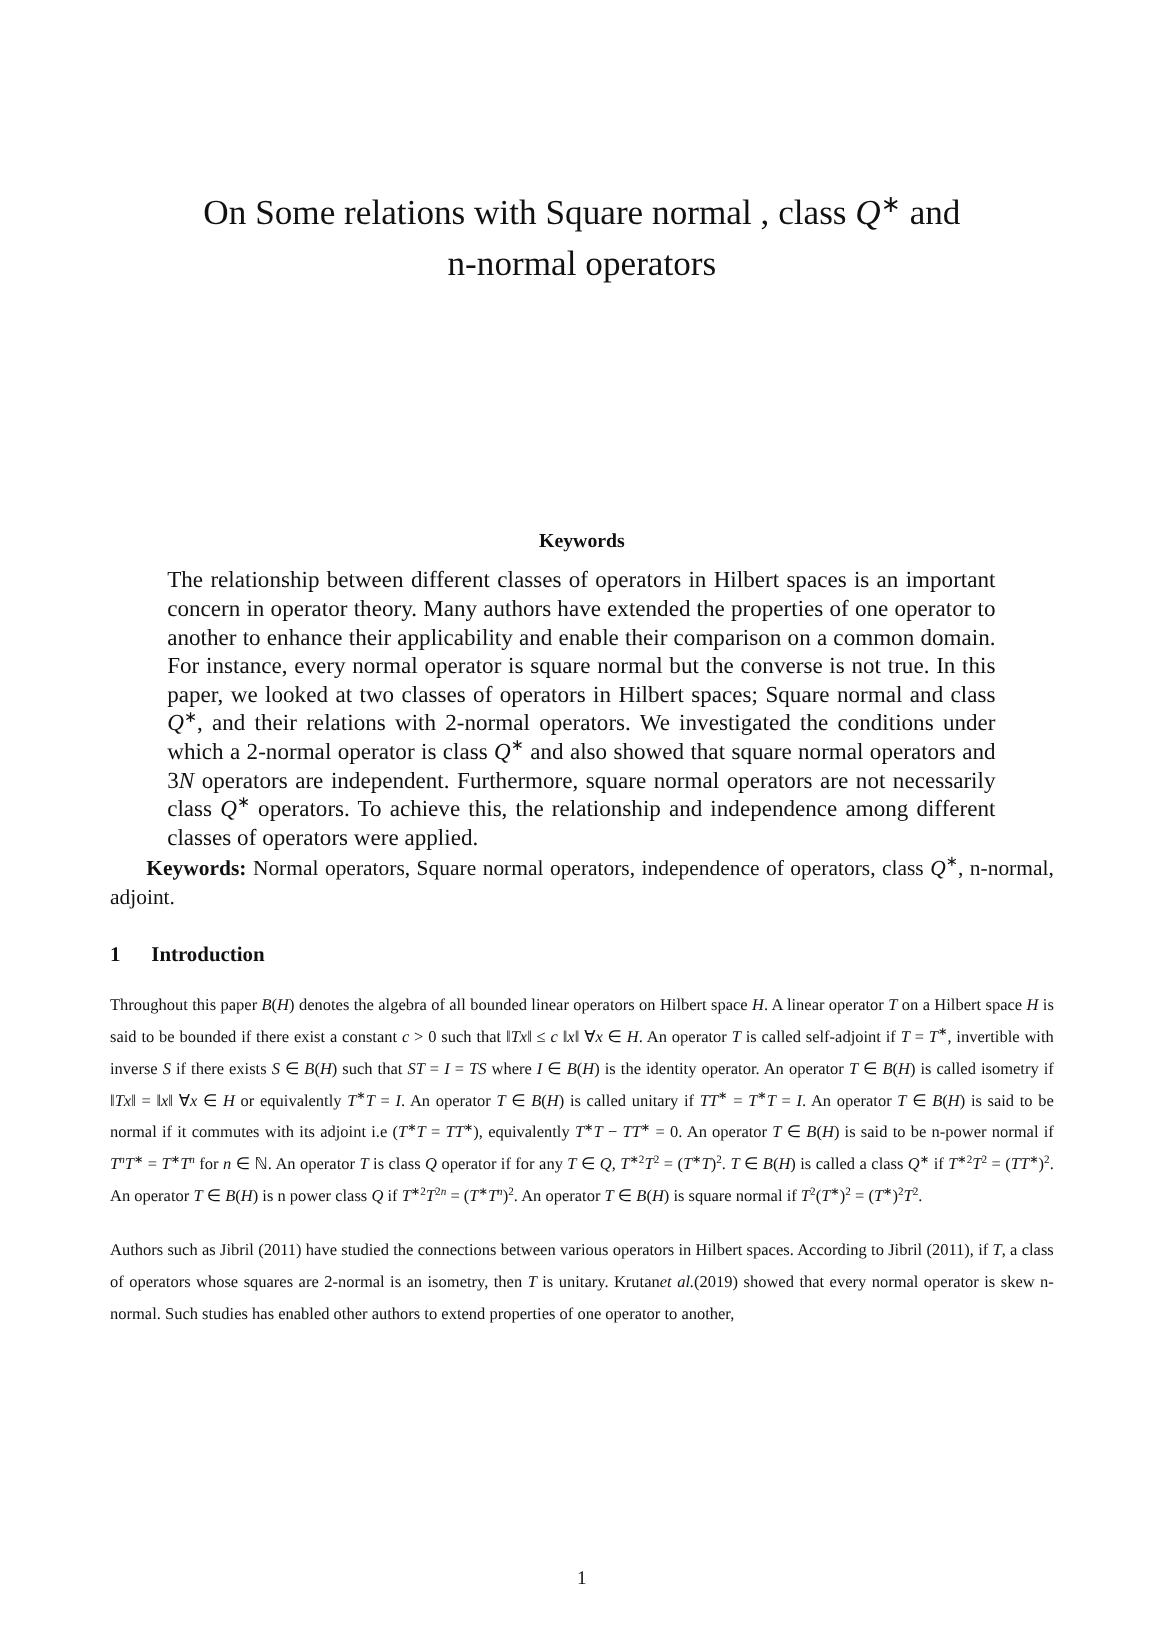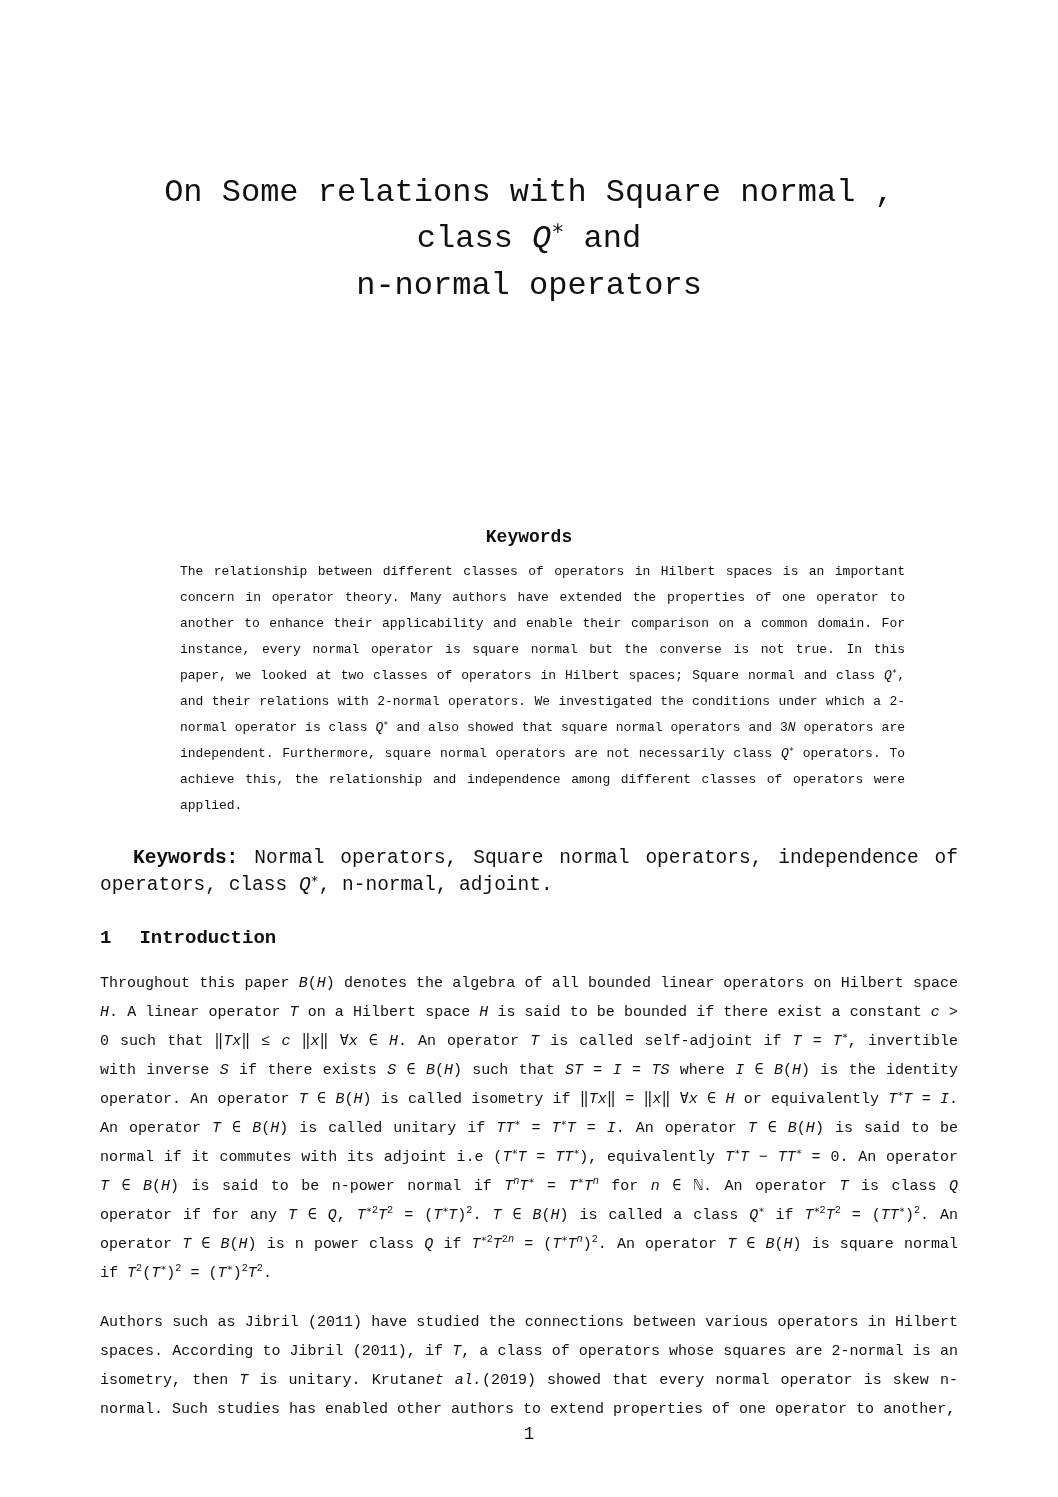--- a/index.html
+++ b/index.html
@@ -6,21 +6,21 @@
     margin: 0;
     padding: 0;
     background: #ffffff;
   }
   .page {
     position: relative;
     width: 1058px;
     height: 1497px;
     background: #ffffff;
     color: #111111;
-    font-family: Liberation Mono, monospace;
+    font-family: Liberation Serif, serif;
     overflow: hidden;
     box-sizing: border-box;
     padding: 170px 100px 0 100px;
   }
   i { font-style: italic; }
   b { font-weight: bold; }
   sup { font-size: 68%; line-height: 0; }
   .paper-title {
     text-align: center;
     font-size: 32px;
@@ -28,27 +28,27 @@
     font-weight: normal;
     margin: 0 20px;
   }
   .abstract-heading {
     margin-top: 218px;
     text-align: center;
     font-size: 18px;
     font-weight: bold;
   }
   .abstract-body {
-    margin: 12px 53px 0 80px;
-    font-size: 13px;
+    margin: 12px 53px 0 52px;
+    font-size: 21px;
     line-height: 26px;
     text-align: justify;
   }
   .keywords {
-    margin-top: 26px;
+    margin-top: 2px;
     font-size: 19.5px;
     line-height: 27px;
     text-align: justify;
     text-indent: 33px;
   }
   .section-heading {
     margin-top: 28px;
     font-size: 19px;
     font-weight: bold;
   }

